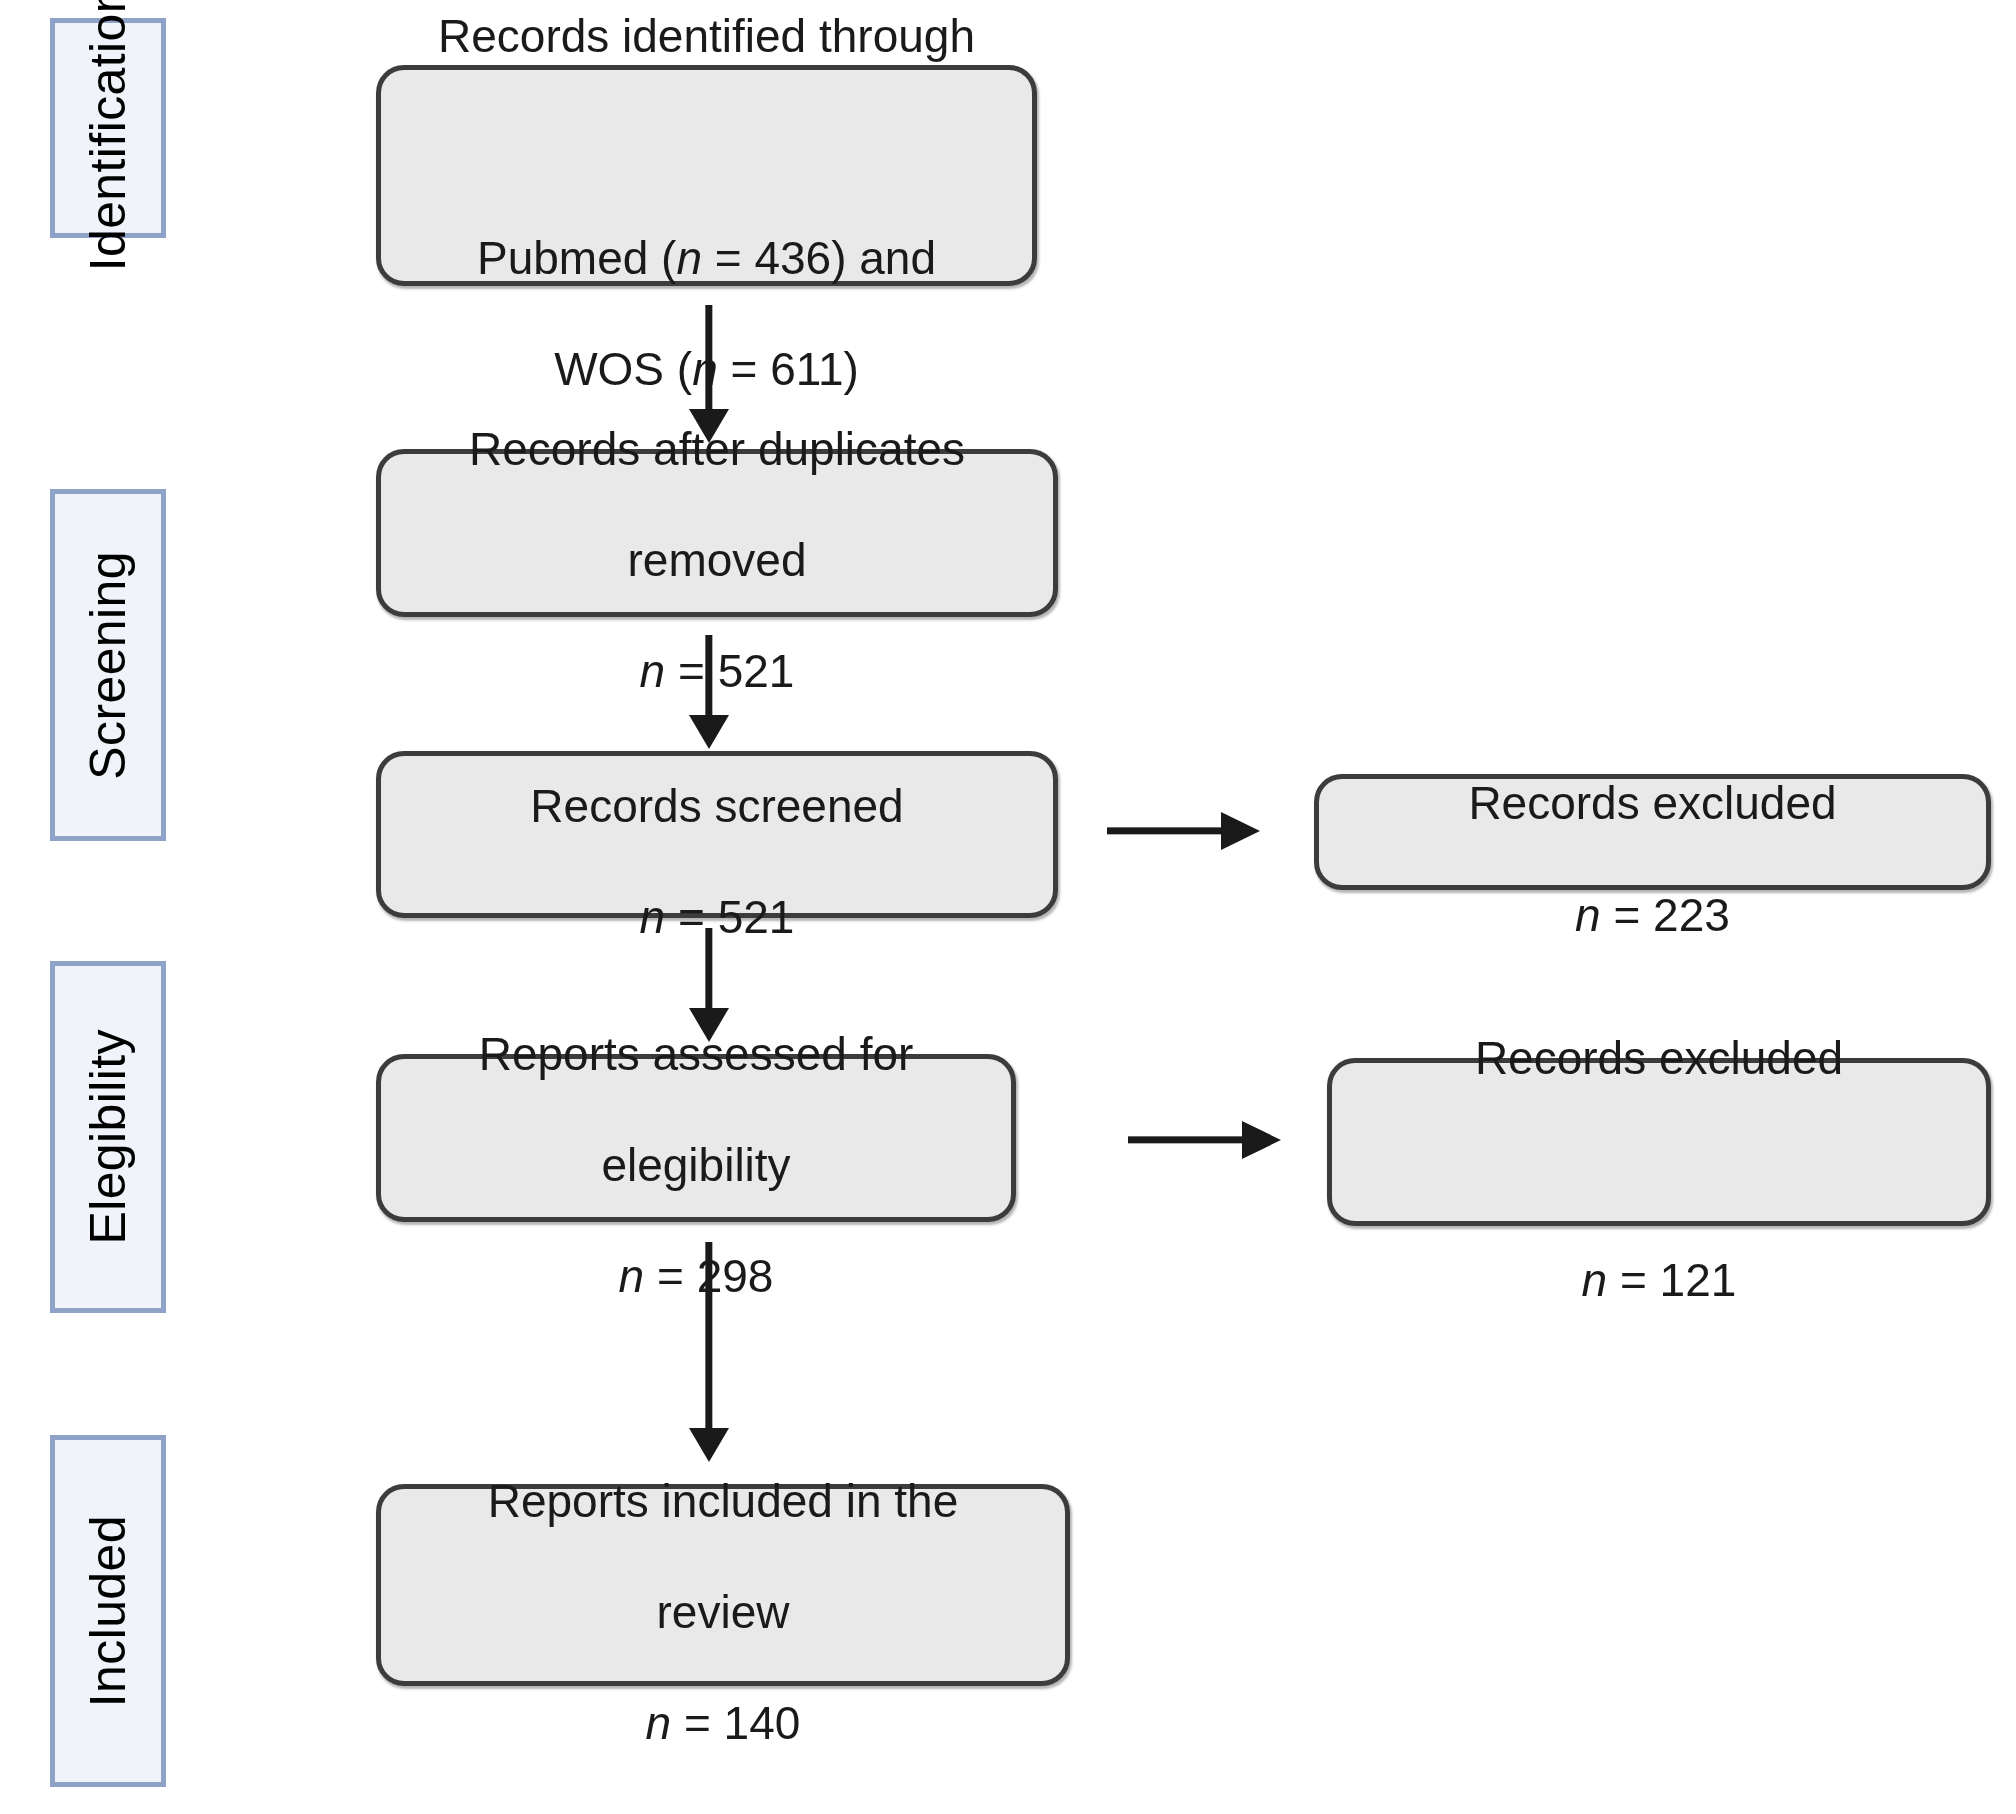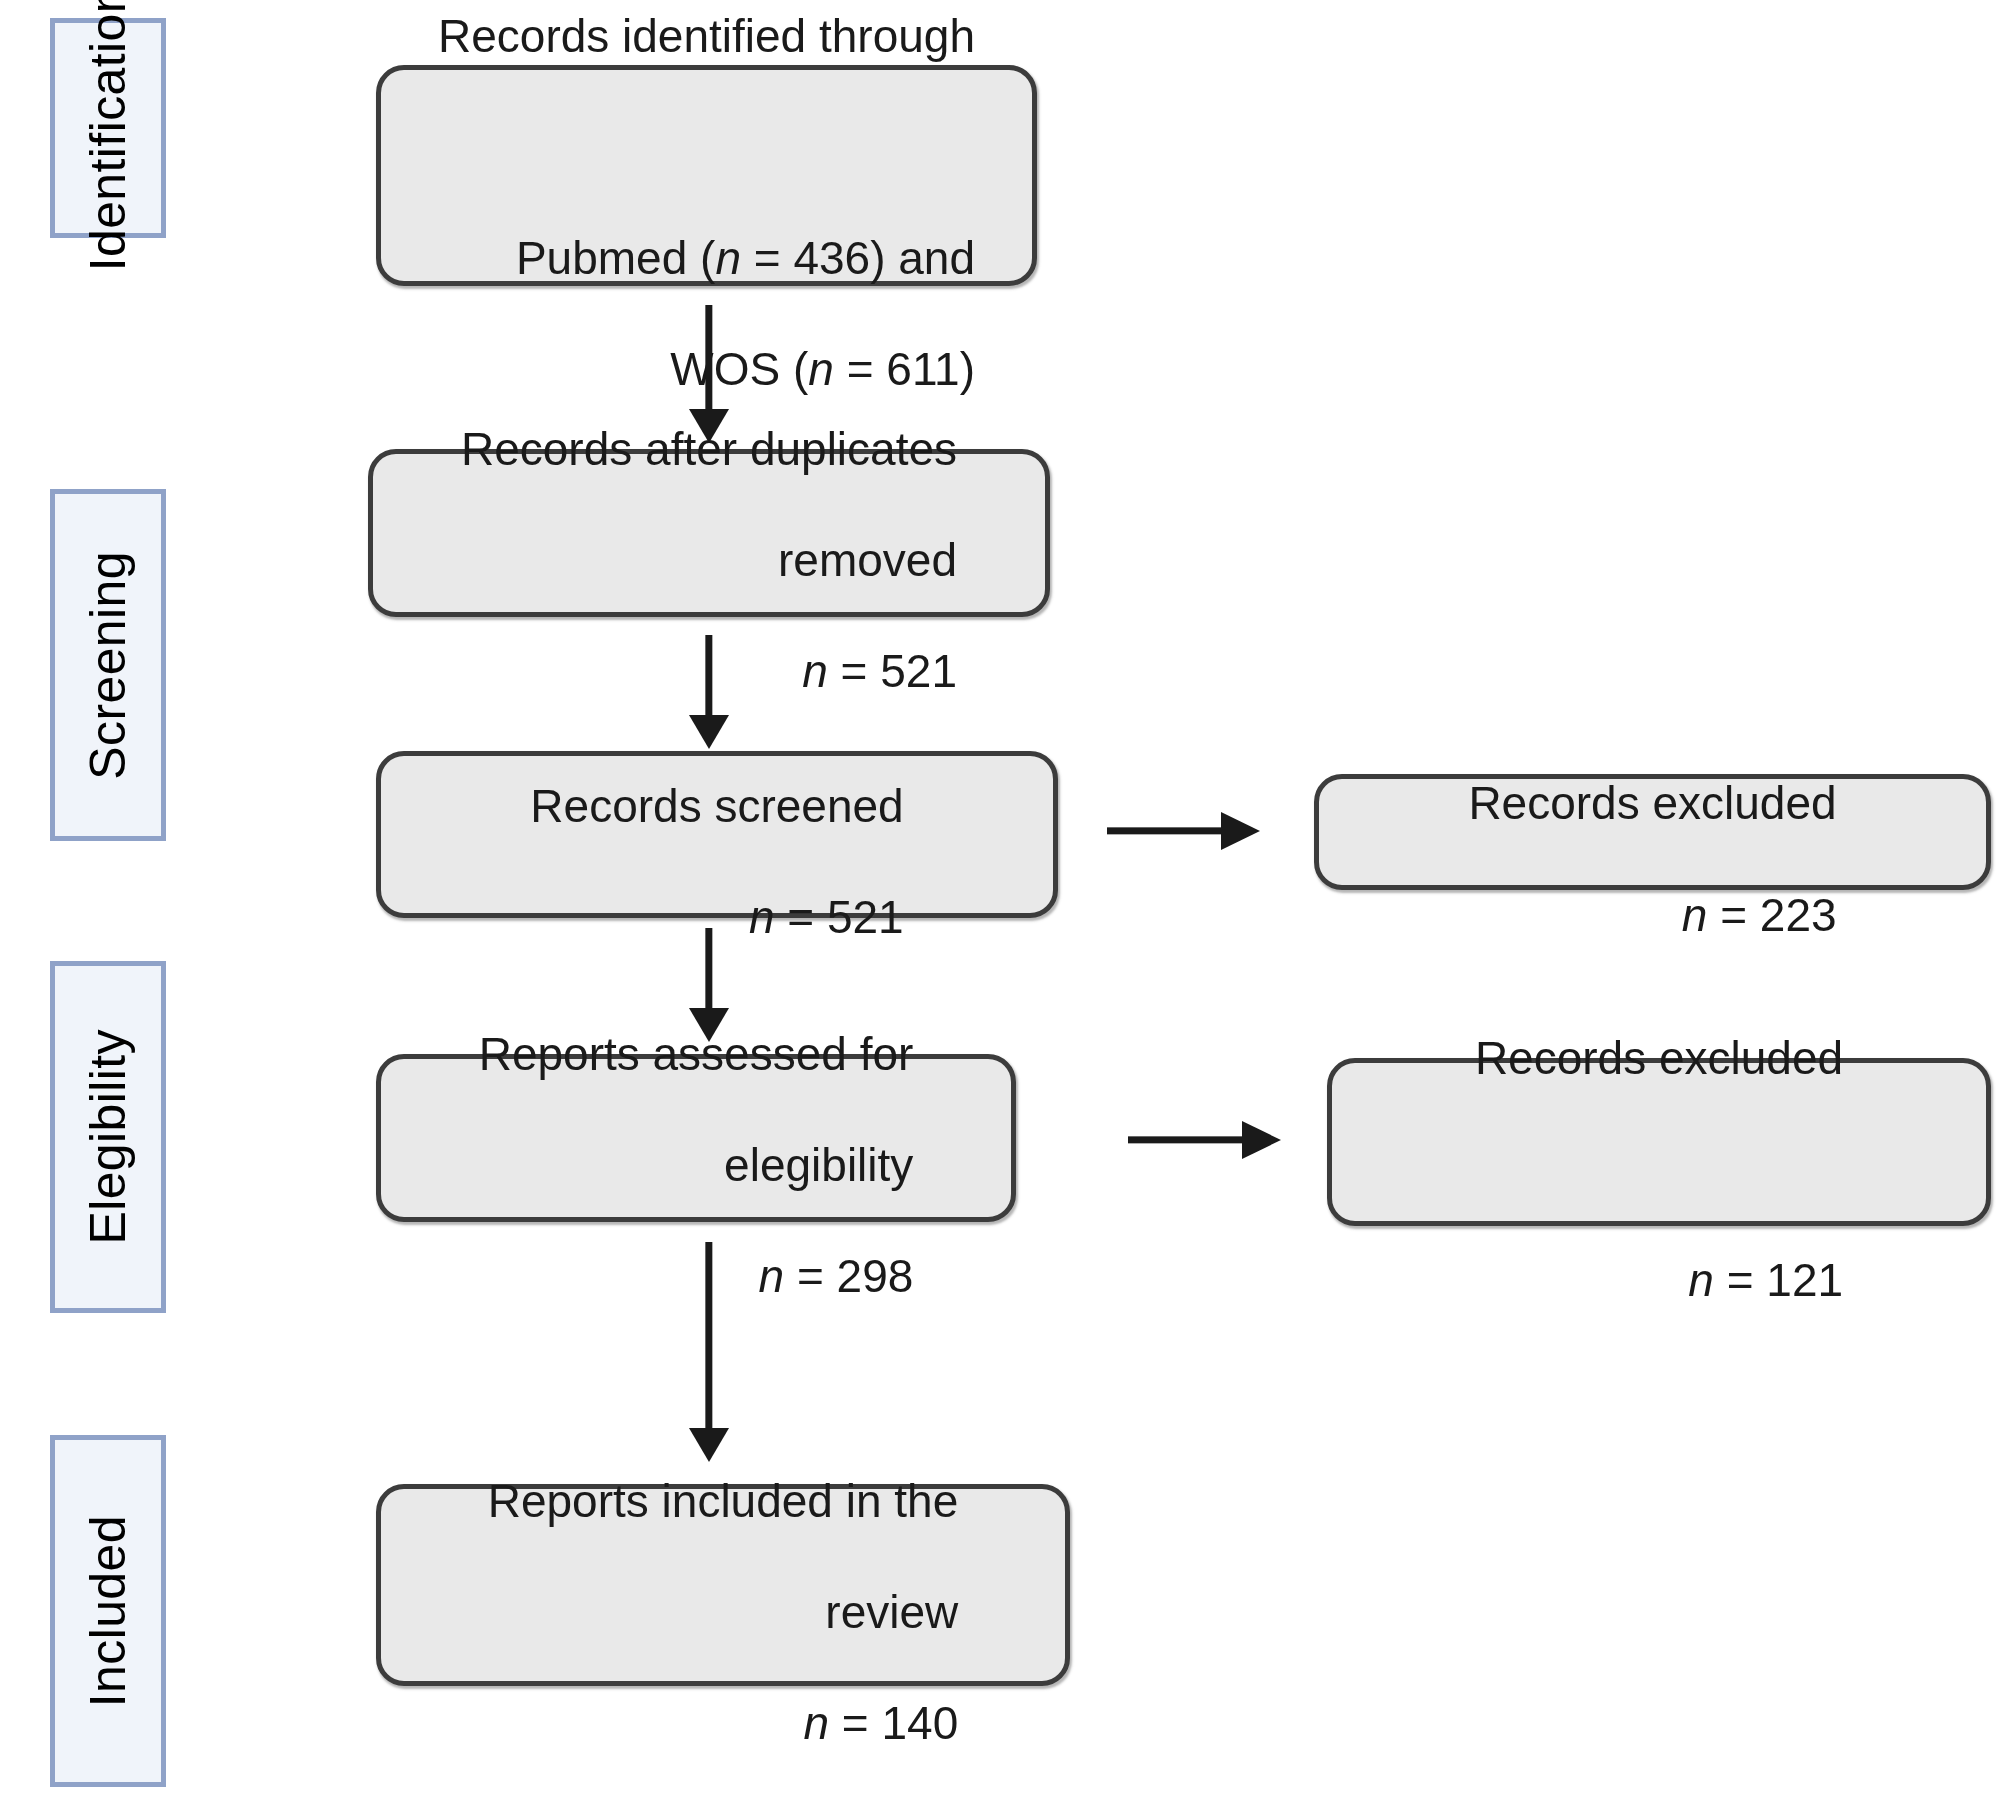--- a/index.html
+++ b/index.html
@@ -39,21 +39,21 @@
   
   .flow-box {
     position: absolute;
     box-sizing: border-box;
     background: #E9E9E9;
     border: 5.7px solid #3C3C3C;
     border-radius: 28px;
     display: flex;
     align-items: center;
     justify-content: center;
-    text-align: right;
+    text-align: center;
     box-shadow: 1.6px 2.4px 2.4px rgba(90,90,90,0.45);
   }
   .flow-box .box-text {
     font-size: 46px;
     line-height: 1.21;
     color: #1a1a1a;
     padding: 0 14.7px;
     white-space: pre-line;
   }
   .flow-box .box-text i { font-style: italic; }
@@ -132,21 +132,21 @@
       <span>Pubmed (</span><i>n</i><span> = 436) and</span><br>
       <span>WOS (</span><i>n</i><span> = 611)</span>
     </div>
   </div>
 
   <div class="arrow-v" style="left:688px; top:305px; width:41px; height:138px;">
     <div class="shaft" style="height:107px;"></div>
     <div class="head"></div>
   </div>
 
-  <div class="flow-box" style="left:368px; top:449px; width:682px; height:168px;">
+  <div class="flow-box" style="left:376px; top:449px; width:682px; height:168px;">
     <div class="box-text">
       <span>Records after duplicates</span><br>
       <span>removed</span><br>
       <i>n</i><span> = 521</span>
     </div>
   </div>
 
   <div class="arrow-v" style="left:688px; top:635px; width:41px; height:114px;">
     <div class="shaft" style="height:83px;"></div>
     <div class="head"></div>

